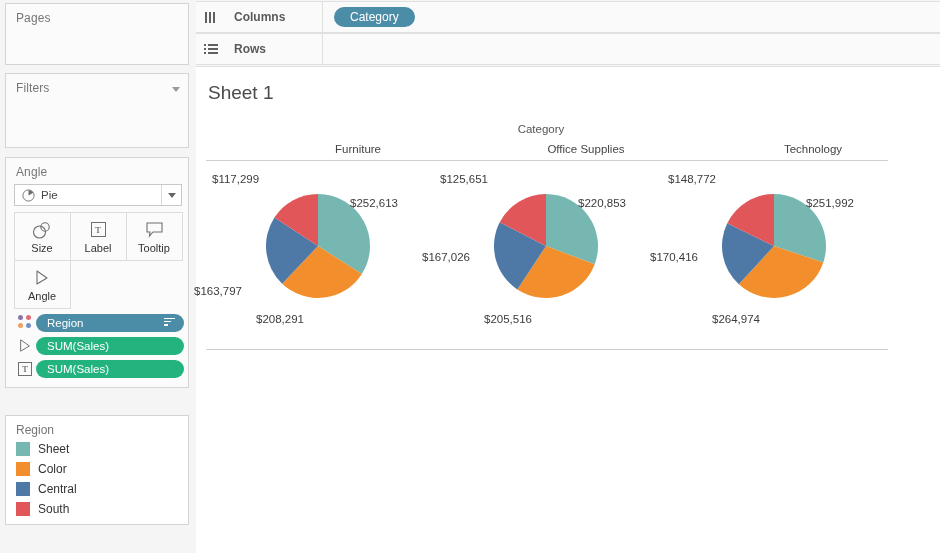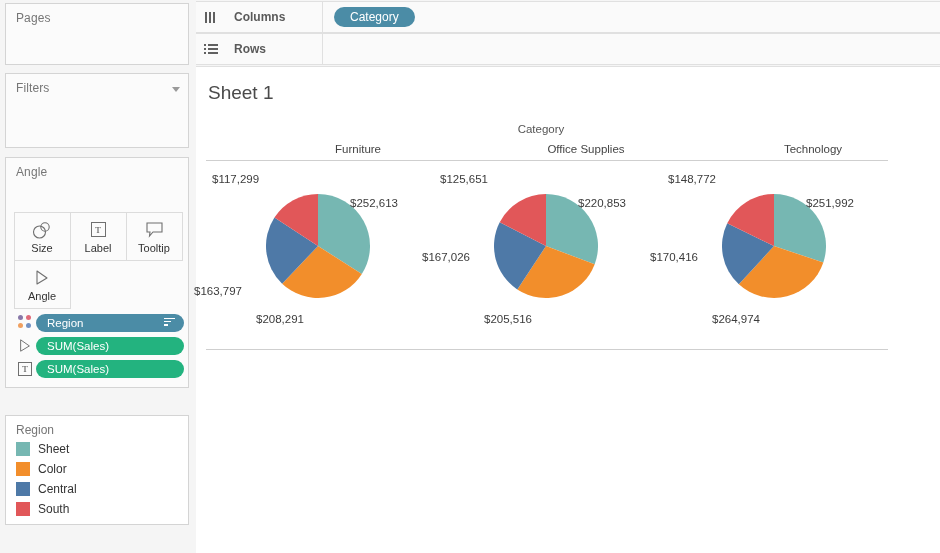--- a/index.html
+++ b/index.html
@@ -306,20 +306,32 @@
     </div>
 
     <div class="card" id="filters-card">
       <div class="card-title">Filters</div>
       <div class="caret-down"></div>
     </div>
 
     <div class="card" id="marks-card">
       <div class="card-title">Angle</div>
 
+      <div id="marks-select">
+        <span style="margin-left:7px;display:flex;">
+          <svg width="13" height="13" viewBox="0 0 14 14">
+            <circle cx="7" cy="7" r="6" fill="none" stroke="#6e6e6e" stroke-width="1"></circle>
+            <path d="M7 7 L7 1 A6 6 0 0 1 12.2 4 Z" fill="#6e6e6e"></path>
+          </svg>
+        </span>
+        <span class="msel-label">Pie</span>
+        <span class="msel-arrow">
+            <i></i>
+          </span>
+      </div>
 
       <div class="shelf-grid">
         <div class="shelf-btn">
           <span class="sb-icon">
             <svg width="20" height="18" viewBox="0 0 20 18">
               <circle cx="13" cy="6" r="4.2" fill="none" stroke="#6f6f6f" stroke-width="1.1"></circle>
               <circle cx="7.5" cy="11" r="6" fill="none" stroke="#6f6f6f" stroke-width="1.1"></circle>
             </svg>
           </span>
           <span class="sb-label">Size</span>

